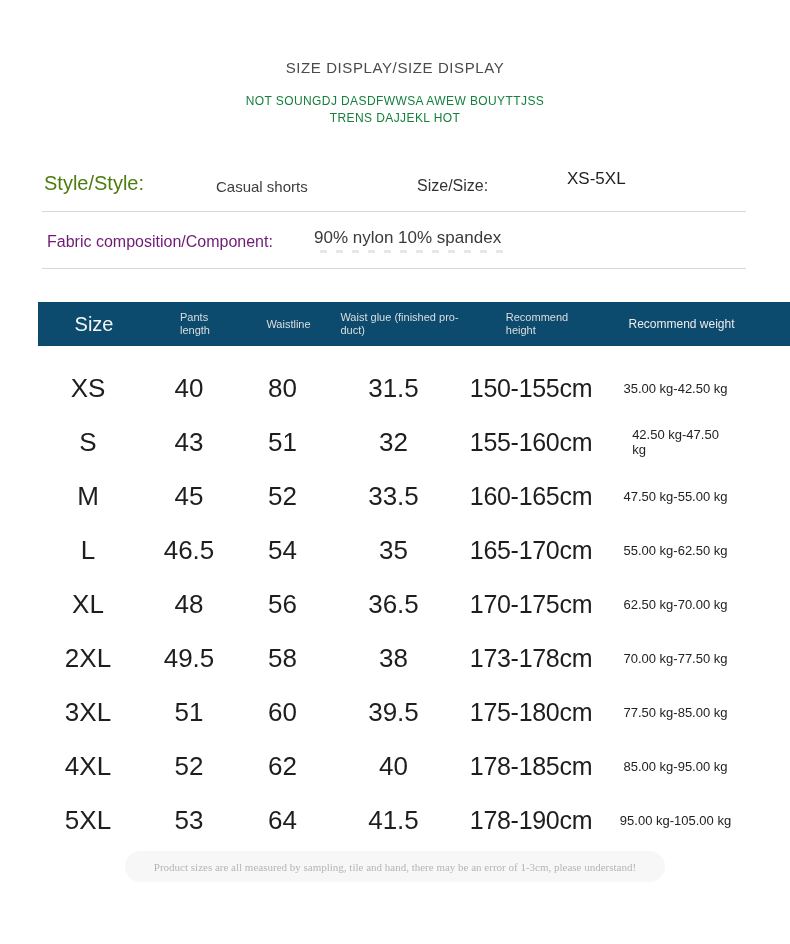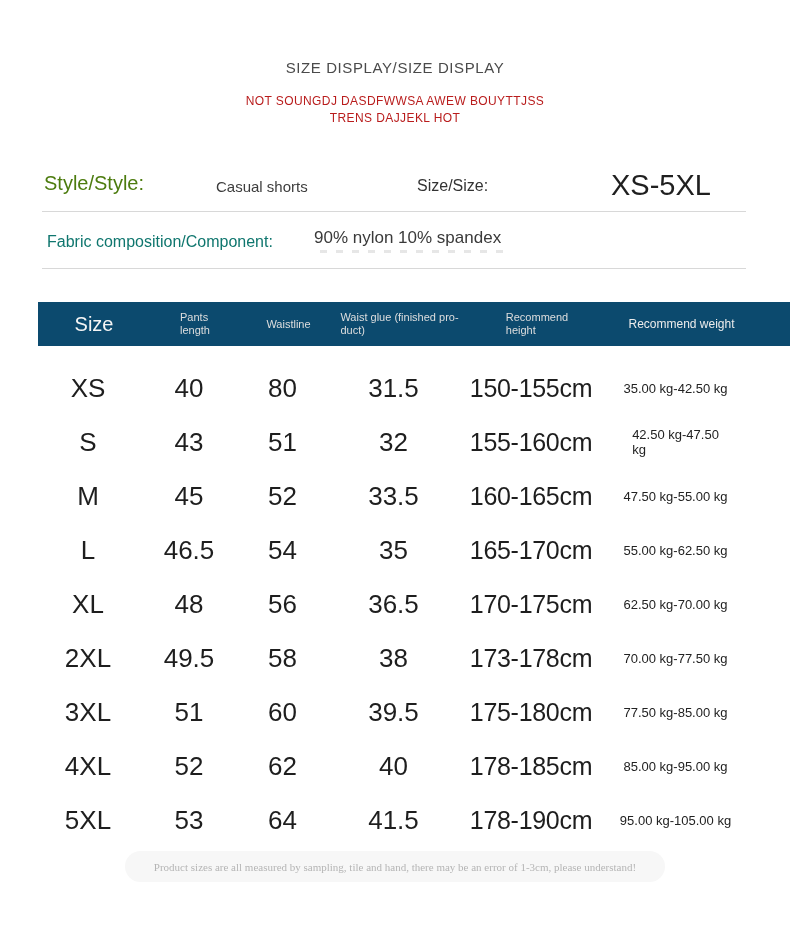--- a/index.html
+++ b/index.html
@@ -27,21 +27,21 @@
     color: #4a4a4a;
   }
   .subtitle {
     position: absolute;
     top: 93px; left: 0;
     width: 100%;
     text-align: center;
     font-size: 12px;
     line-height: 17px;
     letter-spacing: 0.4px;
-    color: #b91c1c;
+    color: #15803d;
     white-space: pre-line;
   }
 
   
   .style-label {
     position: absolute;
     top: 172px; left: 44px;
     font-size: 20px;
     color: #4d7c0f;
   }
@@ -53,39 +53,38 @@
   }
   .size-label {
     position: absolute;
     top: 177px; left: 417px;
     font-size: 16px;
     color: #333333;
   }
   .size-value {
     position: absolute;
     top: 169px; left: 567px;
-    font-size: 29px;
+    font-size: 17px;
     color: #1f1f1f;
-    margin-left: 44px;
   }
   .divider {
     position: absolute;
     left: 42px;
     width: 704px;
     height: 1px;
     background: #d8d8d8;
   }
   .divider-1 { top: 211px; }
   .divider-2 { top: 268px; }
 
   .fabric-label {
     position: absolute;
     top: 233px; left: 47px;
     font-size: 16px;
-    color: #0f766e;
+    color: #701a75;
     text-align: right;
   }
   .fabric-value {
     position: absolute;
     top: 228px; left: 314px;
     font-size: 17px;
     color: #3a3a3a;
   }
   
   .clipped-remnant {

